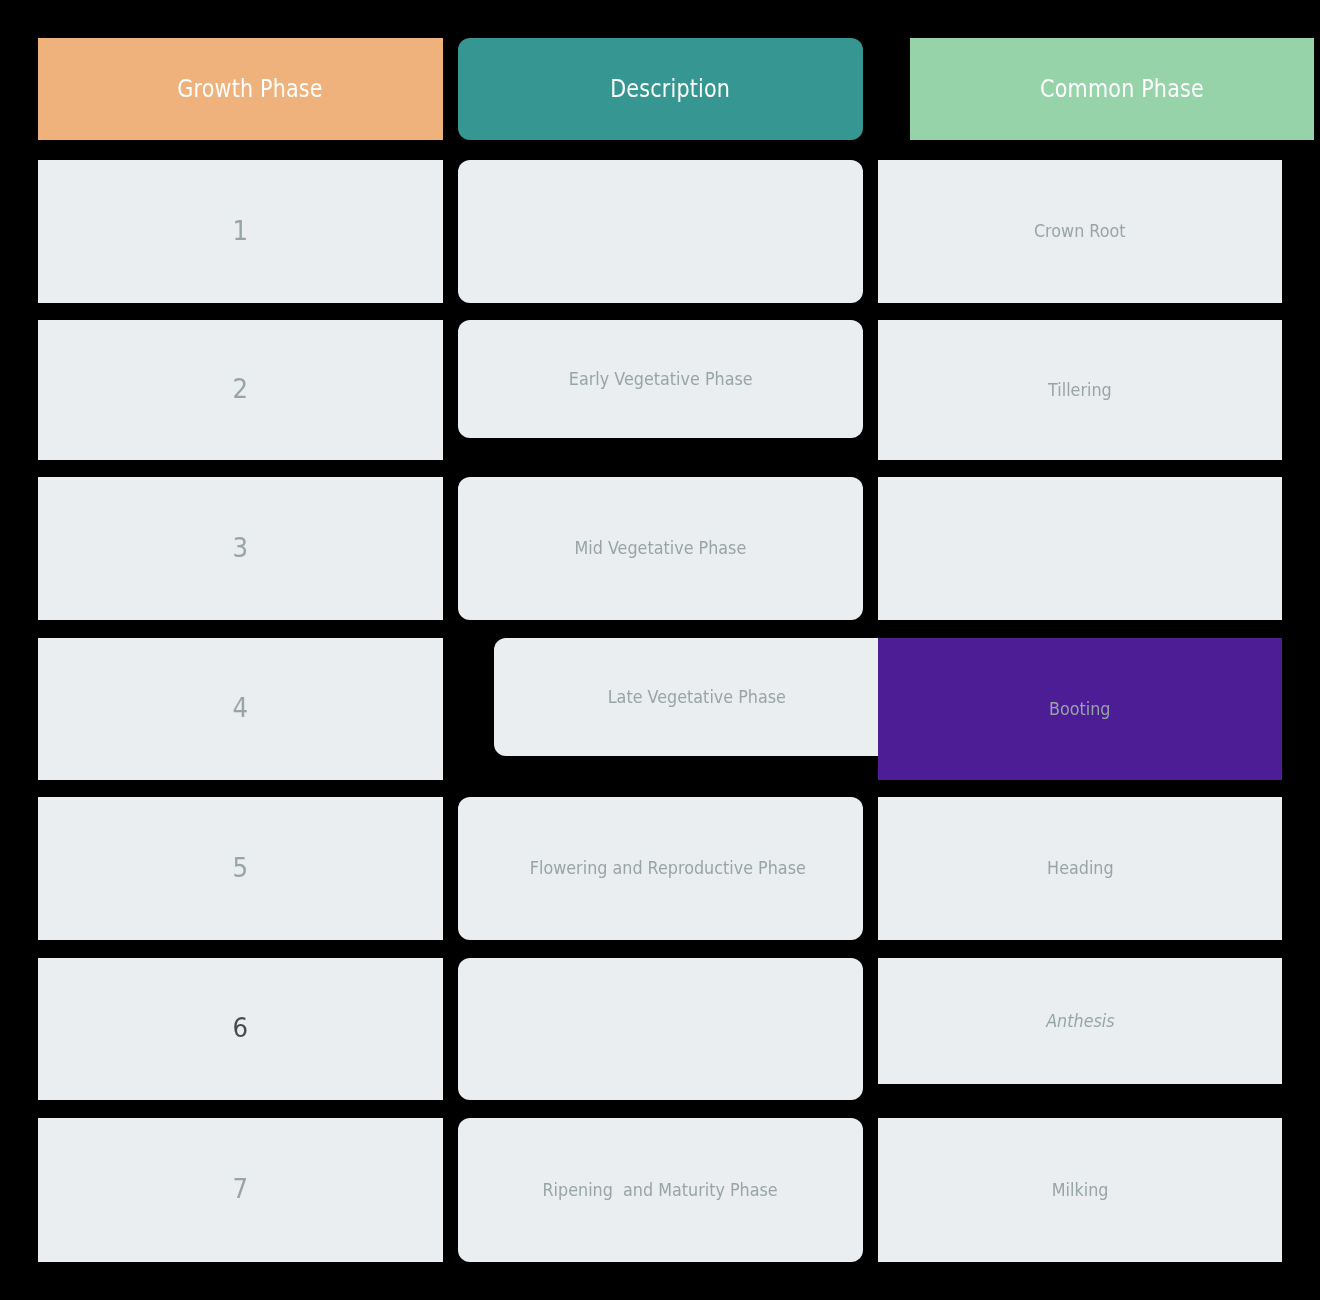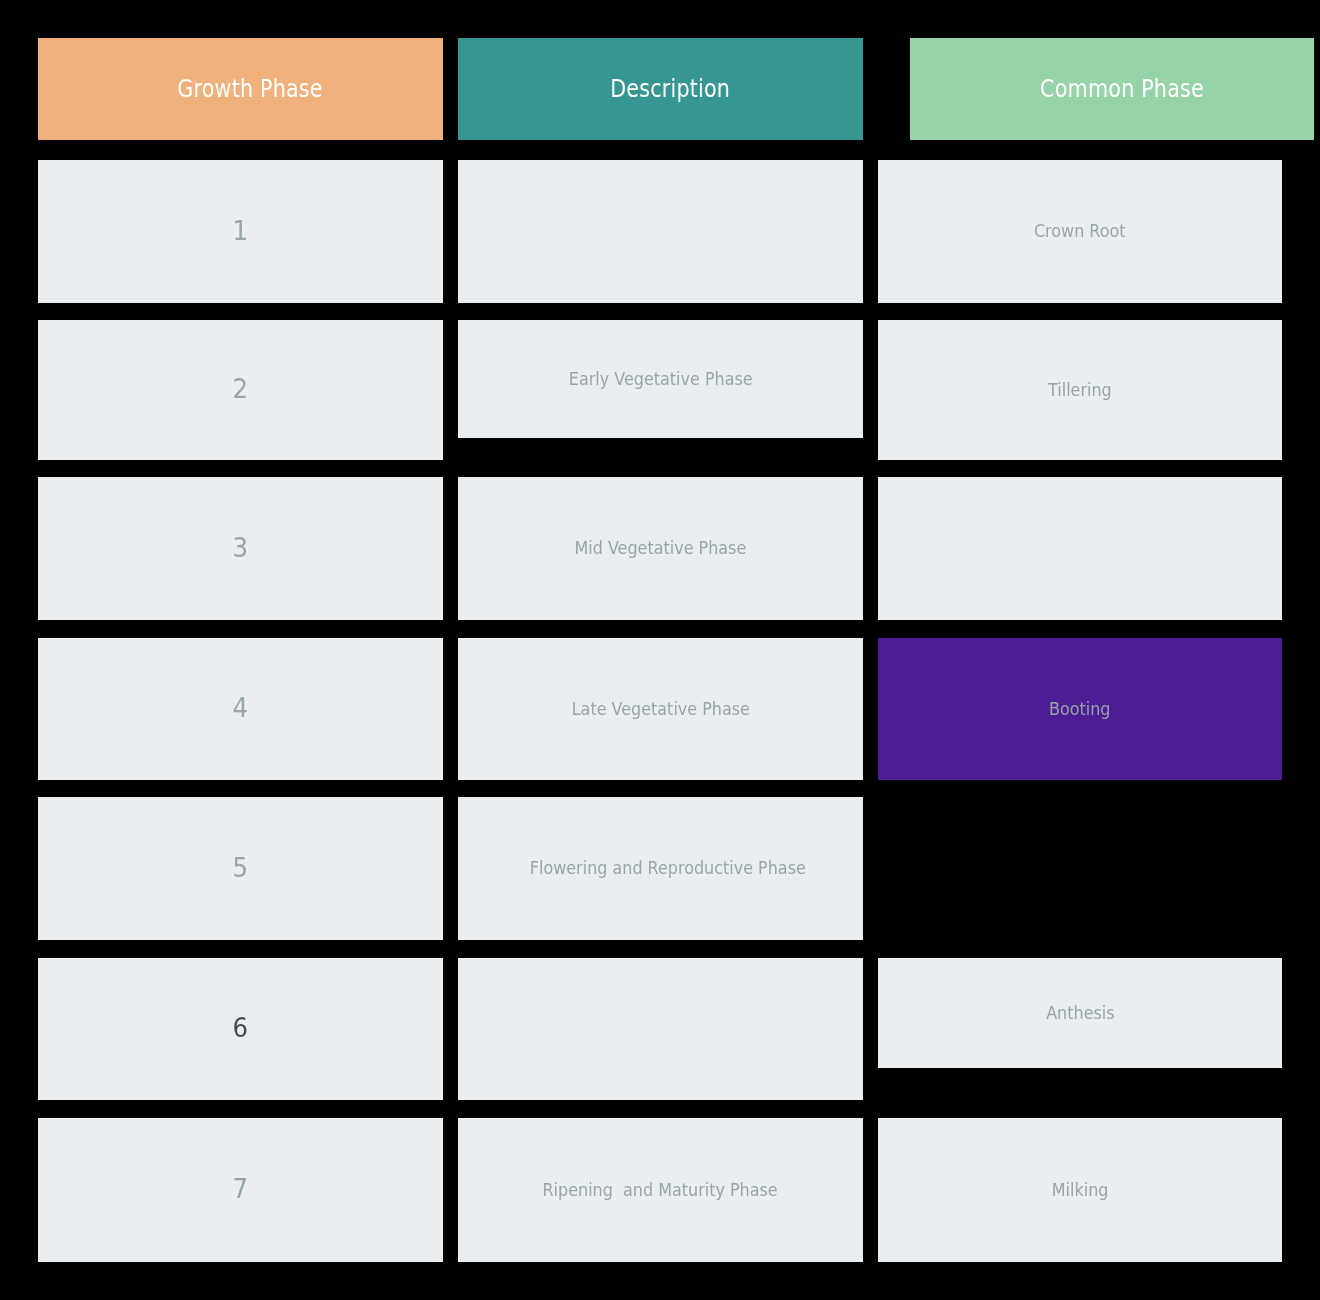--- a/index.html
+++ b/index.html
@@ -64,21 +64,21 @@
   }
   .body-cell.num {
     font-size: 26px;
   }
   .body-cell.dark-text {
     color: #4a4a4a;
   }
 
   
   .col-0 { left: 38px;  width: 405px; }
-  .col-1 { left: 458px; width: 405px; }
+  .col-1 { left: 458px; width: 405px; border-radius: 12px; }
   .col-2 { left: 878px; width: 404px; }
 </style>
 </head>
 <body>
 
 <div id="table-root" style="background: rgb(0, 0, 0);">
     <div class="cell header-cell col-0" style="background: rgb(239, 178, 124);">
       <span class="htext">Growth Phase</span>
     </div>
     <div class="cell header-cell col-1" style="background: rgb(54, 150, 145);">
@@ -106,37 +106,40 @@
     <div class="cell body-cell col-0 num" style="top: 477px; height: 143px; background: rgb(234, 238, 240);">
       <span class="ctext">3</span>
     </div>
     <div class="cell body-cell col-1" style="top: 477px; height: 143px; background: rgb(234, 238, 240);">
       <span class="ctext">Mid Vegetative Phase</span>
     </div>
     <div class="cell body-cell col-2 empty" style="top: 477px; height: 143px; background: rgb(234, 238, 240);"></div>
     <div class="cell body-cell col-0 num" style="top: 638px; height: 142px; background: rgb(234, 238, 240);">
       <span class="ctext">4</span>
     </div>
-    <div class="cell body-cell col-1" style="top: 638px; height: 142px; background: rgb(234, 238, 240);">
+    <div class="cell body-cell col-1" style="top: 638px; height: 118px; background: rgb(234, 238, 240); margin-left: 36px;">
       <span class="ctext">Late Vegetative Phase</span>
     </div>
     <div class="cell body-cell col-2" style="top: 638px; height: 142px; background: #4c1d95;">
       <span class="ctext">Booting</span>
     </div>
     <div class="cell body-cell col-0 num" style="top: 797px; height: 143px; background: rgb(234, 238, 240);">
       <span class="ctext">5</span>
     </div>
     <div class="cell body-cell col-1" style="top: 797px; height: 143px; background: rgb(234, 238, 240); padding-left: 32px;">
       <span class="ctext">Flowering and Reproductive Phase</span>
     </div>
+    <div class="cell body-cell col-2" style="top: 797px; height: 143px; background: rgb(234, 238, 240);">
+      <span class="ctext">Heading</span>
+    </div>
     <div class="cell body-cell col-0 num dark-text" style="top: 958px; height: 142px; background: rgb(234, 238, 240);">
       <span class="ctext">6</span>
     </div>
     <div class="cell body-cell col-1 empty" style="top: 958px; height: 142px; background: rgb(234, 238, 240);"></div>
-    <div class="cell body-cell col-2" style="top: 958px; height: 110px; background: rgb(234, 238, 240);">
+    <div class="cell body-cell col-2" style="top: 958px; height: 126px; background: rgb(234, 238, 240); font-style: italic;">
       <span class="ctext">Anthesis</span>
     </div>
     <div class="cell body-cell col-0 num" style="top: 1118px; height: 144px; background: rgb(234, 238, 240);">
       <span class="ctext">7</span>
     </div>
     <div class="cell body-cell col-1" style="top: 1118px; height: 144px; background: rgb(234, 238, 240);">
       <span class="ctext">Ripening  and Maturity Phase</span>
     </div>
     <div class="cell body-cell col-2" style="top: 1118px; height: 144px; background: rgb(234, 238, 240);">
       <span class="ctext">Milking</span>

